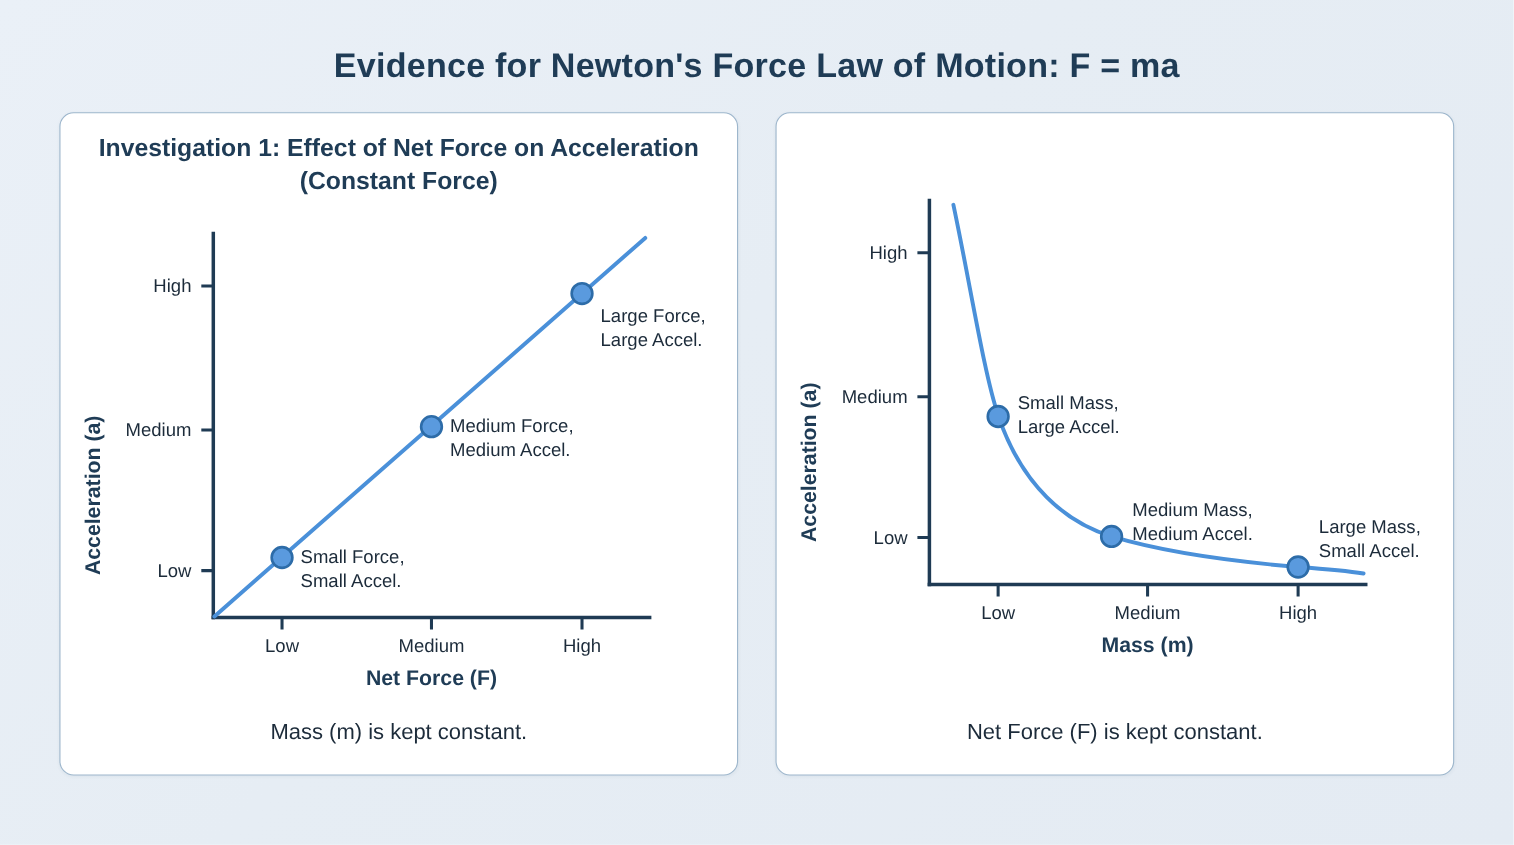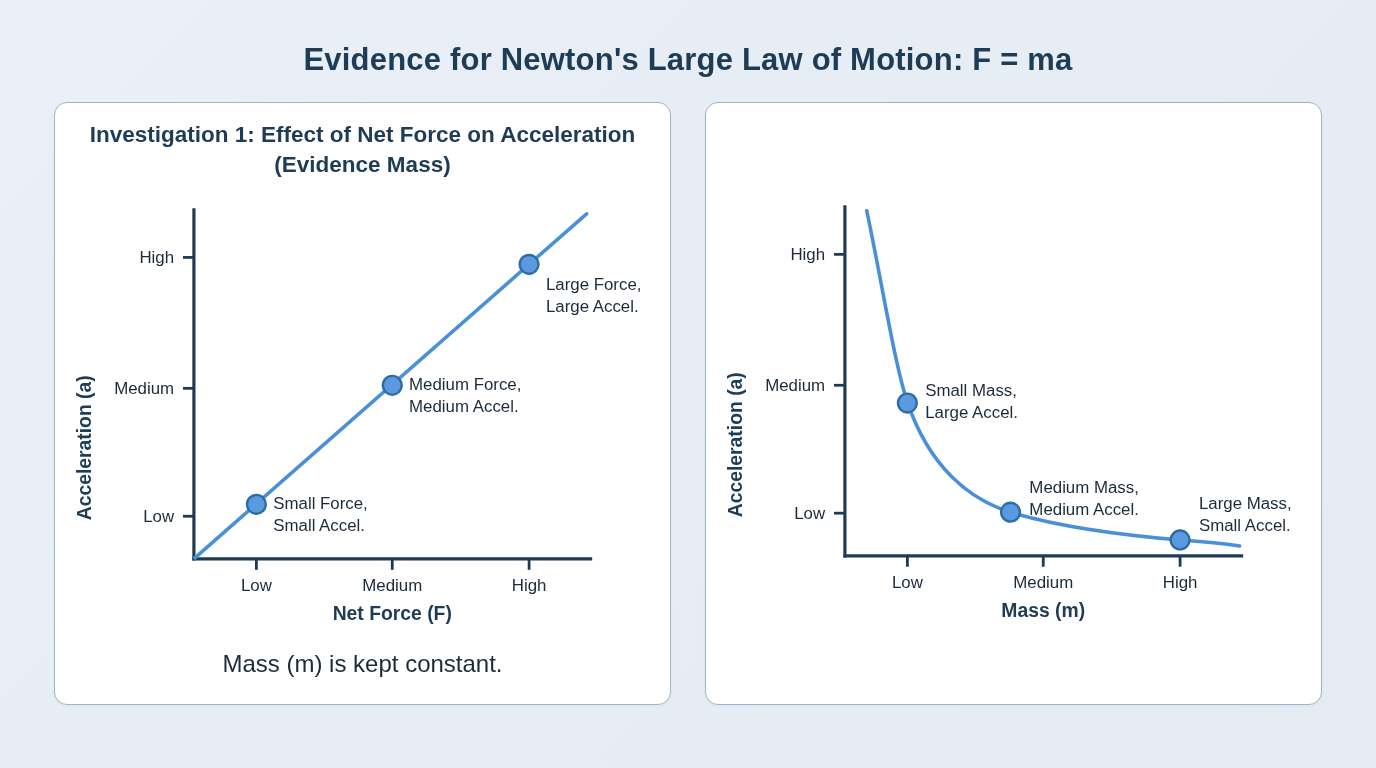--- a/index.html
+++ b/index.html
@@ -60,36 +60,36 @@
 
   .axis-line { stroke: #1f3b54; stroke-width: 3.2; stroke-linecap: square; fill: none; }
   .tick-line { stroke: #1f3b54; stroke-width: 2.8; stroke-linecap: butt; }
   .tick-text { fill: #1c2b3a; font-family: "Liberation Sans", sans-serif; font-size: 17px; }
   .axis-title { fill: #1f3c56; font-family: "Liberation Sans", sans-serif; font-size: 19.5px; font-weight: bold; }
   .series-line { stroke: #4a90d9; stroke-width: 3.6; fill: none; stroke-linecap: round; stroke-linejoin: round; }
   .marker { fill: #5a9ade; stroke: #2d6ca8; stroke-width: 2.4; }
   .annot { fill: #1c2b3a; font-family: "Liberation Sans", sans-serif; font-size: 17px; }
 
   .caption {
-    font-size: 24px;
+    font-size: 20px;
     color: #1c2b3a;
     text-align: center;
     padding-bottom: 26px;
     margin: 0;
   }
 </style>
 </head>
 <body>
 
-<h1 id="page-title">Evidence for Newton's Large Law of Motion: F = ma</h1>
+<h1 id="page-title">Evidence for Newton's Force Law of Motion: F = ma</h1>
 
 <div id="panels">
 
   <div class="panel">
-    <h2 class="panel-title">Investigation 1: Effect of Net Force on Acceleration (Evidence Mass)</h2>
+    <h2 class="panel-title">Investigation 1: Effect of Net Force on Acceleration (Constant Force)</h2>
 
     <div class="plot-wrap">
       <svg viewBox="0 0 600 440" preserveAspectRatio="xMidYMid meet">
 
         <text class="axis-title" transform="translate(26,250) rotate(-90)" text-anchor="middle">Acceleration (a)</text>
 
         <path class="axis-line" d="M 130 10 L 130 362"></path>
         <path class="axis-line" d="M 130 362 L 530 362"></path>
 
         <line class="tick-line" x1="119" y1="58" x2="130" y2="58"></line>
@@ -176,15 +176,16 @@
           <text class="annot" x="316" y="299">Medium Mass,</text>
           <text class="annot" x="316" y="321">Medium Accel.</text>
         </g>
         <g>
           <text class="annot" x="487" y="315">Large Mass,</text>
           <text class="annot" x="487" y="337">Small Accel.</text>
         </g>
       </svg>
     </div>
 
+    <p class="caption">Net Force (F) is kept constant.</p>
   </div>
 
 </div>
 
 </body></html>

